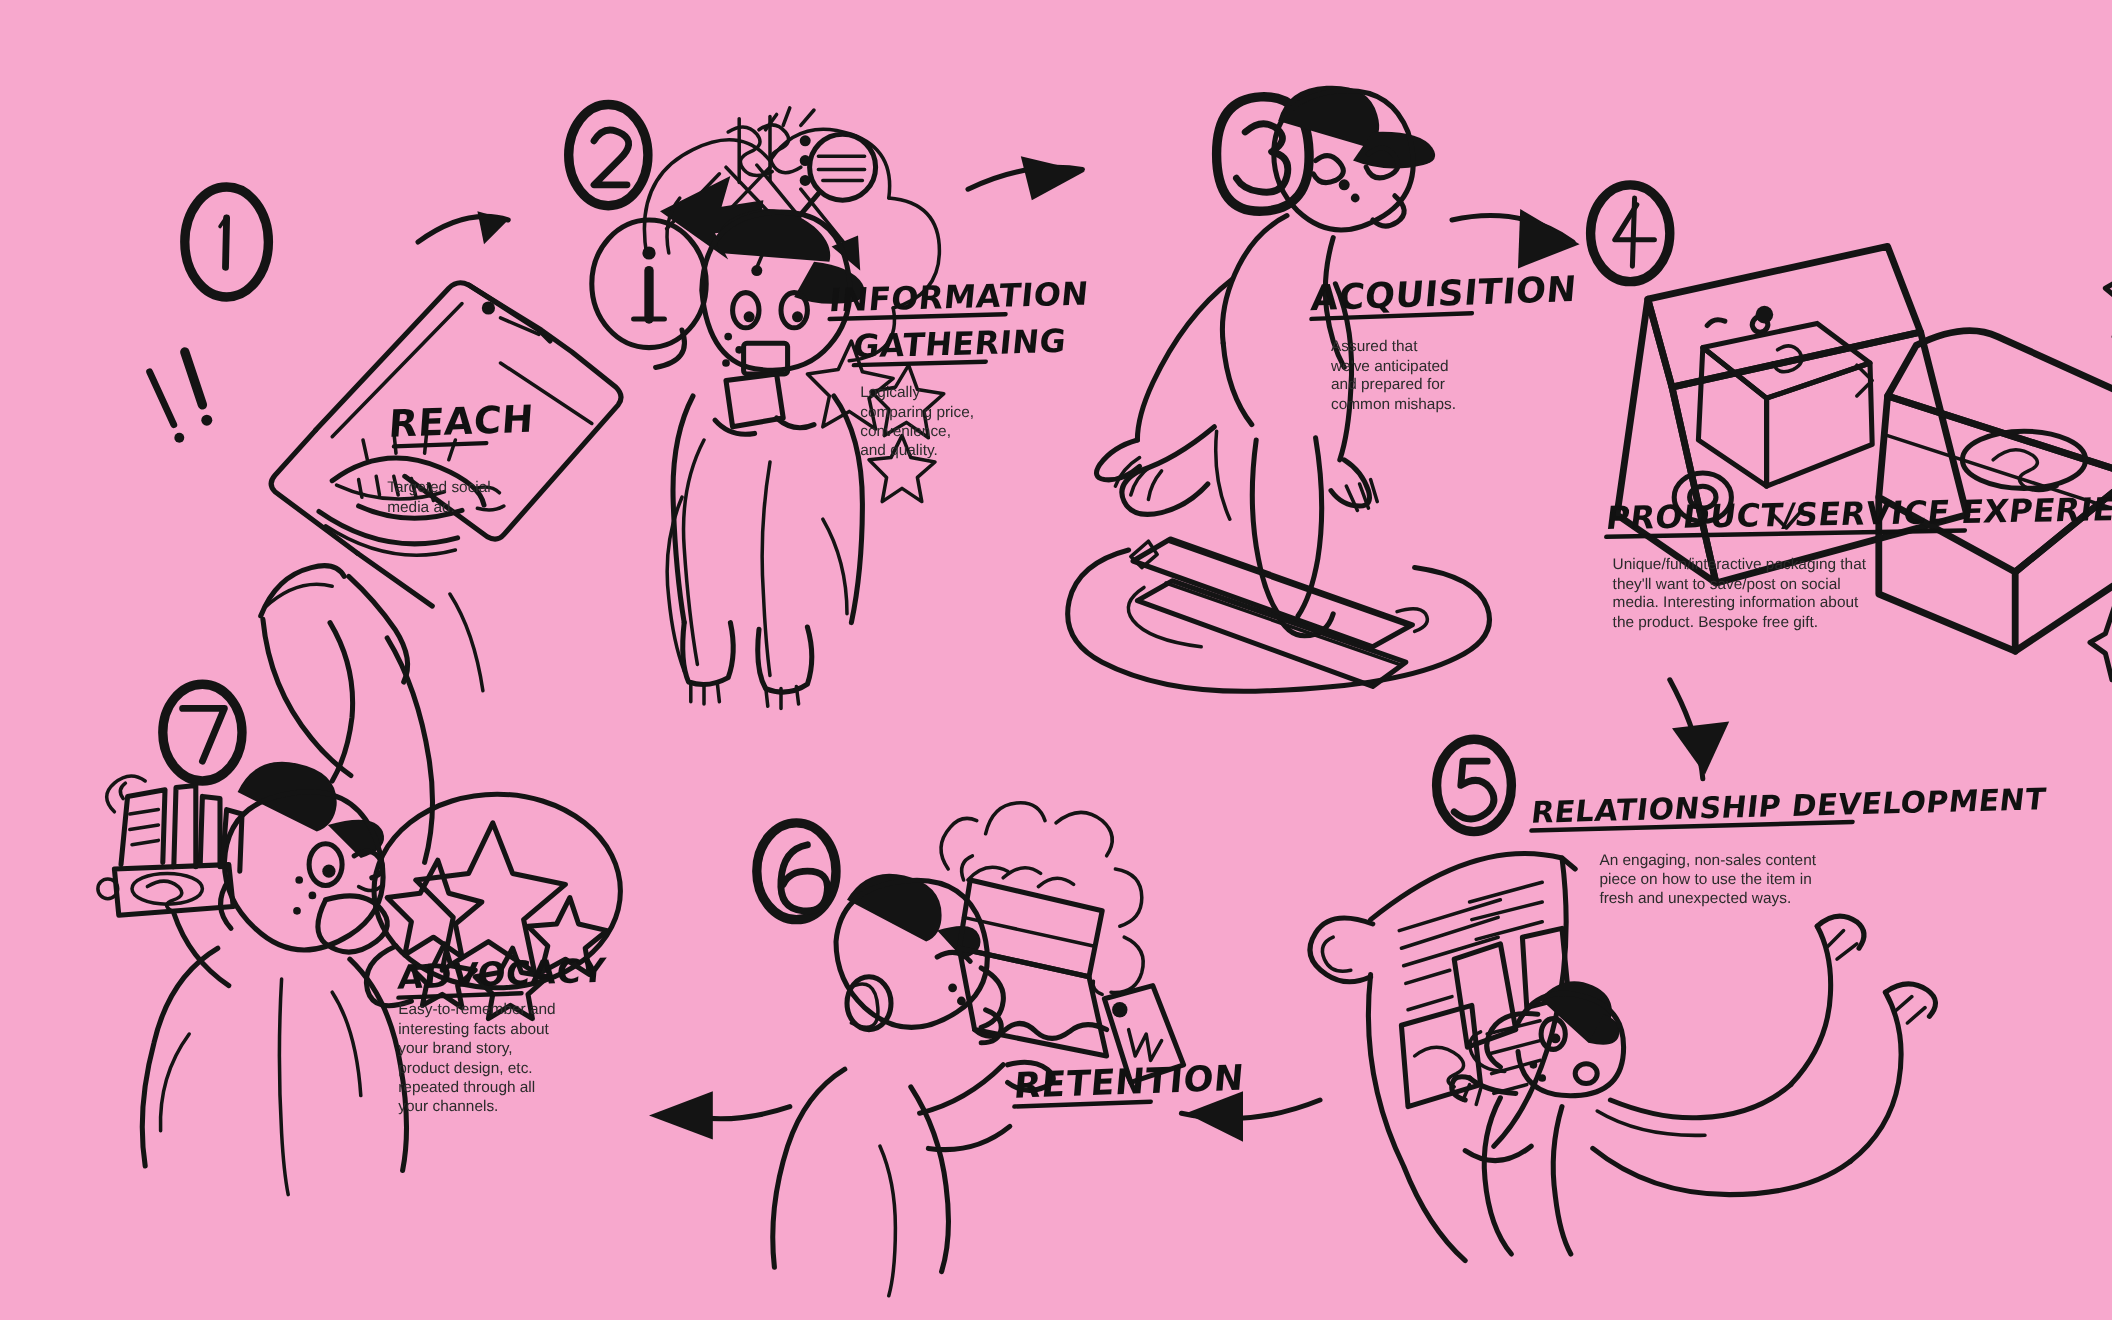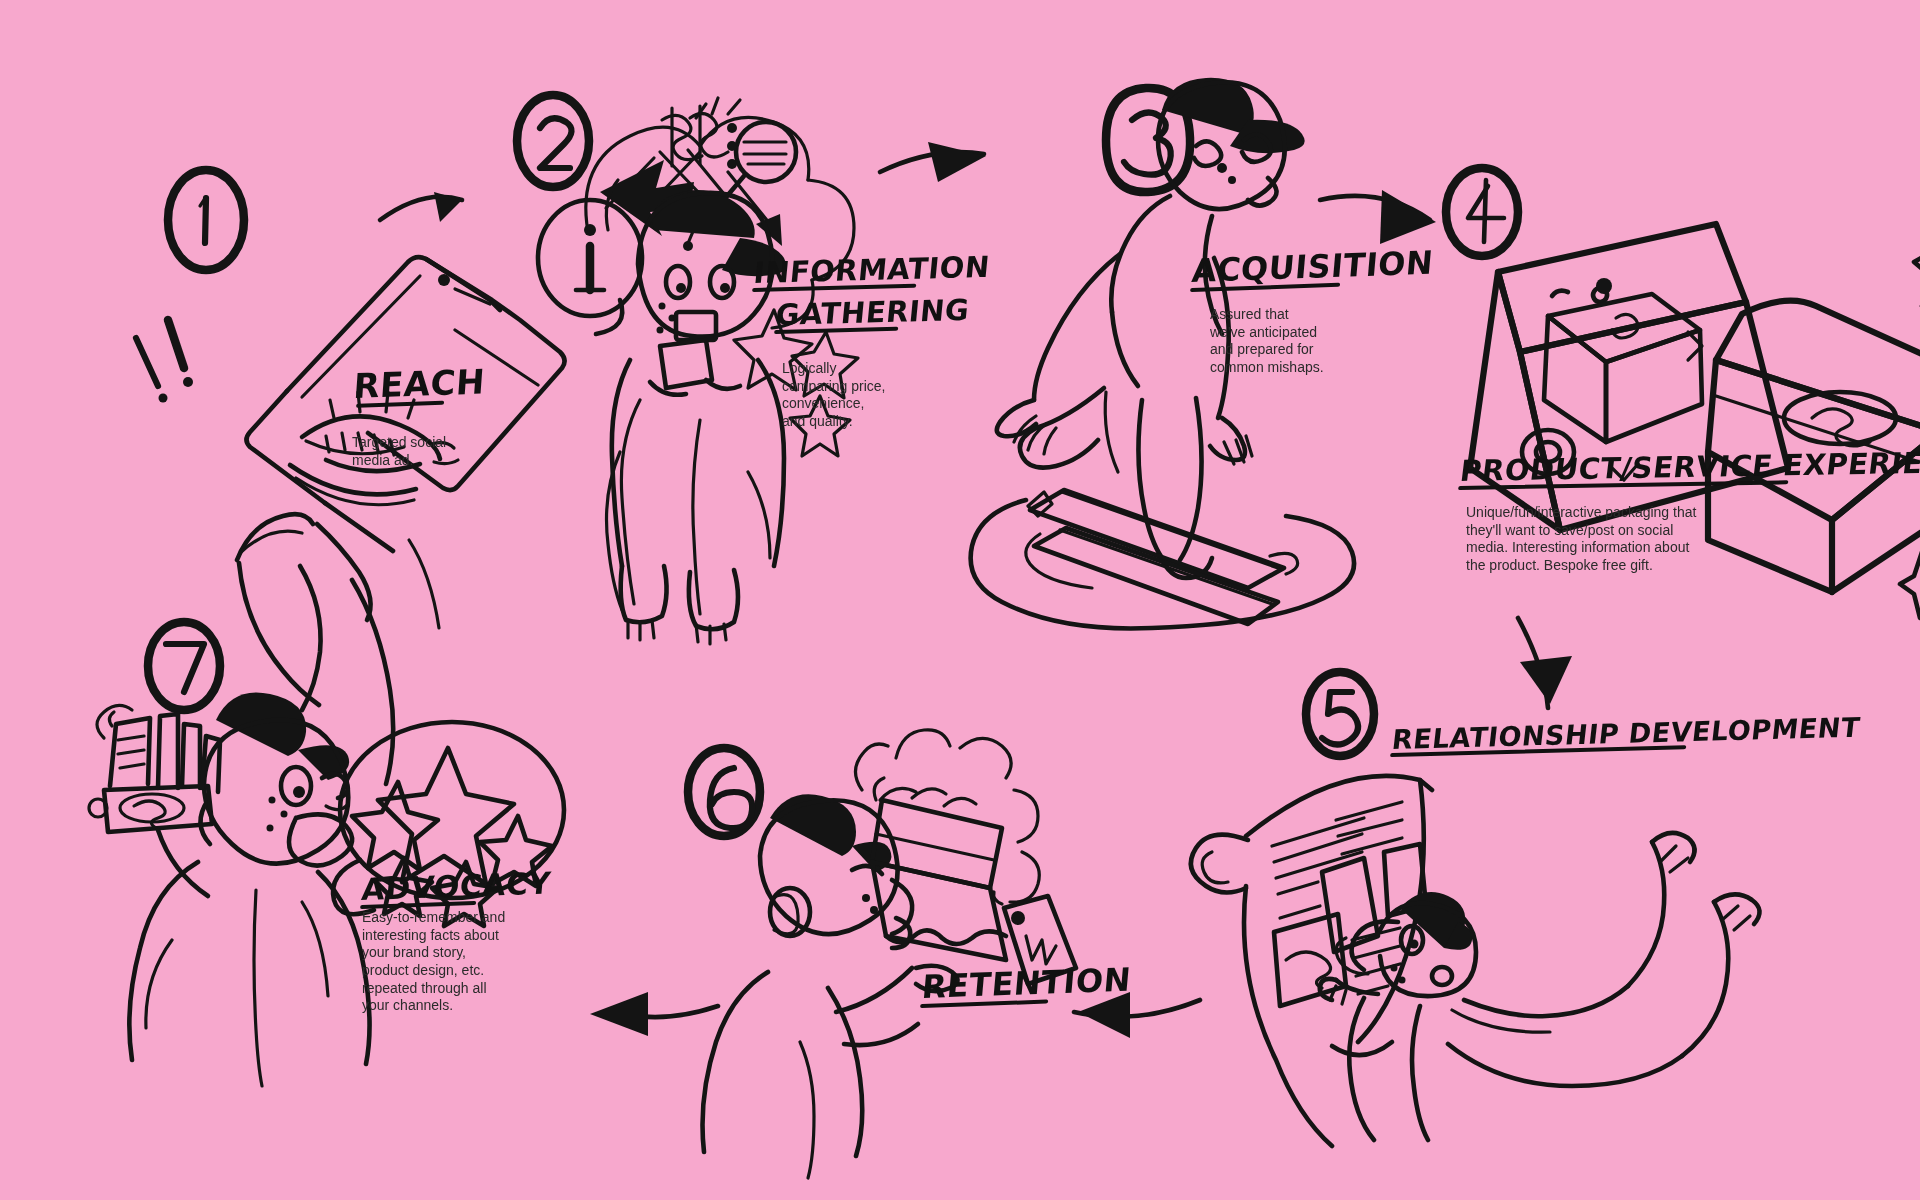--- a/index.html
+++ b/index.html
@@ -457,21 +457,21 @@
 
   <div class="abs" style="left:752px; top:256px;">
     <div class="step-title" style="font-size:29px; transform: rotate(-1.5deg) skewX(-7deg);">
       <span>INFORMATION</span>
       <span class="u" style="width:164px;"></span>
     </div>
     <div class="step-title" style="font-size:29px; margin-left:22px; margin-top:6px; transform: rotate(-1.5deg) skewX(-7deg);">
       <span>GATHERING</span>
       <span class="u" style="width:124px;"></span>
     </div>
-    <div class="body-text" style="margin-top:26px; margin-left:30px;">Logically
+    <div class="body-text" style="margin-top:14px; margin-left:30px;">Logically
 comparing price,
 convenience,
 and quality.</div>
   </div>
 
   <div class="abs" style="left:1190px; top:252px;">
     <div class="step-title" style="font-size:32px; transform: rotate(-2deg) skewX(-7deg);">
       <span>ACQUISITION</span>
       <span class="u" style="width:150px;"></span>
     </div>
@@ -490,20 +490,23 @@
 they'll want to save/post on social
 media. Interesting information about
 the product. Bespoke free gift.</div>
   </div>
 
   <div class="abs" style="left:1390px; top:724px;">
     <div class="step-title" style="font-size:27px; transform: rotate(-1.5deg) skewX(-8deg);">
       <span>RELATIONSHIP DEVELOPMENT</span>
       <span class="u" style="width:296px;"></span>
     </div>
+    <div class="body-text" style="margin-top:16px; margin-left:64px;">An engaging, non-sales content
+piece on how to use the item in
+fresh and unexpected ways.</div>
   </div>
 
   <div class="abs" style="left:920px; top:968px;">
     <div class="step-title" style="font-size:32px; transform: rotate(-2deg) skewX(-7deg);">
       <span>RETENTION</span>
       <span class="u" style="width:128px;"></span>
     </div>
   </div>
 
   <div class="abs" style="left:360px; top:872px;">

